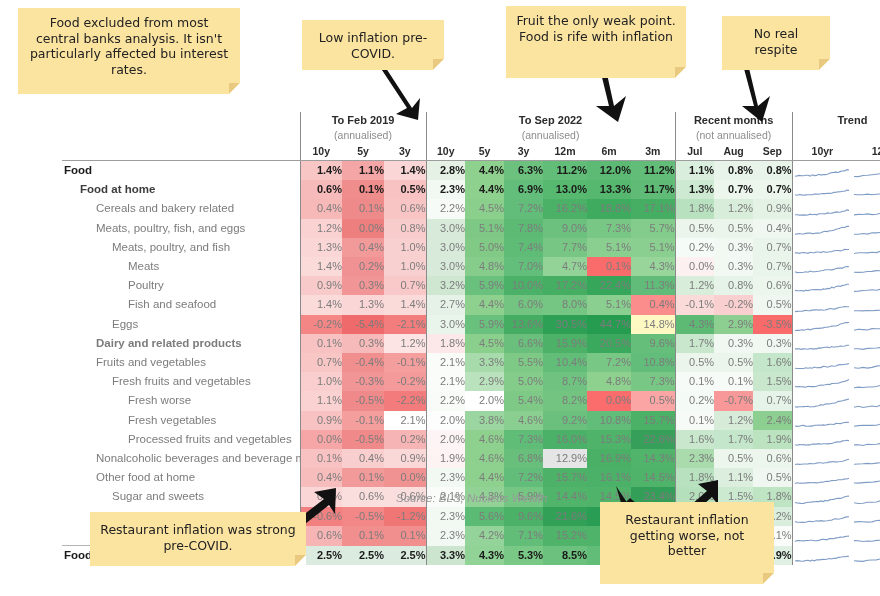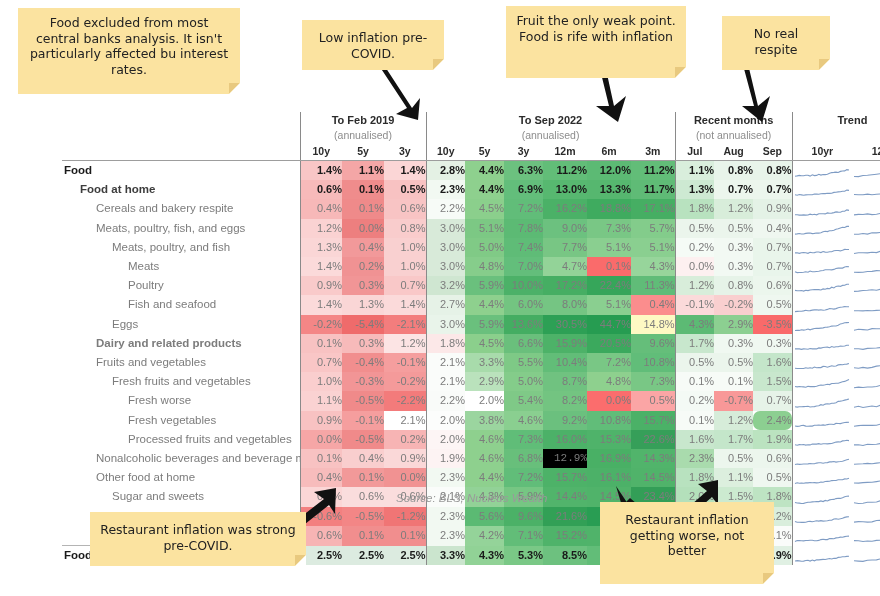--- a/index.html
+++ b/index.html
@@ -189,21 +189,21 @@
               <path d="M2.0 13.7 L4.2 14.2 L6.3 13.5 L8.5 13.9 L10.6 14.3 L12.8 13.9 L15.0 13.7 L17.1 13.8 L19.3 13.8 L21.4 13.0 L23.6 13.1 L25.8 13.3 L27.9 12.7 L30.1 12.6 L32.2 12.6 L34.4 12.2 L36.6 12.4 L38.7 12.3 L40.9 11.4 L43.0 11.2 L45.2 10.9 L47.4 10.8 L49.5 10.2 L51.7 10.3 L53.8 9.1 L56.0 9.4" fill="none" stroke="#7f9cc4" stroke-width="1.1"></path>
             </svg>
           </td>
           <td class="trend">
             <svg width="58" height="17" viewBox="0 0 58 17">
               <path d="M2.0 13.5 L6.5 13.8 L11.0 13.7 L15.5 13.1 L20.0 13.8 L24.5 13.2 L29.0 12.9 L33.5 12.0 L38.0 11.4 L42.5 11.4 L47.0 10.7 L51.5 9.3 L56.0 9.2" fill="none" stroke="#7f9cc4" stroke-width="1.1"></path>
             </svg>
           </td>
         </tr>
         <tr class="row">
-          <td class="lbl" style="padding-left: 34px;">Cereals and bakery respite</td>
+          <td class="lbl" style="padding-left: 34px;">Cereals and bakery related</td>
           <td class="val sep-l" style="background: rgb(247, 184, 184);">0.4%</td>
           <td class="val" style="background: rgb(239, 138, 138);">0.1%</td>
           <td class="val" style="background: rgb(248, 196, 196);">0.6%</td>
           <td class="val sep-l" style="background: rgb(247, 251, 247);">2.2%</td>
           <td class="val" style="background: rgb(139, 207, 140);">4.5%</td>
           <td class="val" style="background: rgb(97, 189, 121);">7.2%</td>
           <td class="val" style="background: rgb(75, 177, 103);">16.2%</td>
           <td class="val" style="background: rgb(63, 171, 95);">18.8%</td>
           <td class="val" style="background: rgb(70, 174, 99);">17.1%</td>
           <td class="val sep-l" style="background: rgb(184, 226, 191);">1.8%</td>
@@ -476,21 +476,21 @@
           <td class="val" style="background: rgb(245, 158, 158);">-0.1%</td>
           <td class="val" style="background: rgb(255, 255, 255);">2.1%</td>
           <td class="val sep-l" style="background: rgb(252, 253, 252);">2.0%</td>
           <td class="val" style="background: rgb(155, 213, 159);">3.8%</td>
           <td class="val" style="background: rgb(138, 207, 144);">4.6%</td>
           <td class="val" style="background: rgb(107, 192, 126);">9.2%</td>
           <td class="val" style="background: rgb(97, 189, 121);">10.8%</td>
           <td class="val" style="background: rgb(75, 177, 103);">15.7%</td>
           <td class="val sep-l" style="background: rgb(247, 251, 247);">0.1%</td>
           <td class="val" style="background: rgb(214, 236, 217);">1.2%</td>
-          <td class="val sep-r" style="background: rgb(140, 207, 145); border-radius: 7px;">2.4%</td>
+          <td class="val sep-r" style="background: rgb(140, 207, 145);">2.4%</td>
           <td class="trend">
             <svg width="58" height="17" viewBox="0 0 58 17">
               <path d="M2.0 14.0 L4.2 14.4 L6.3 14.3 L8.5 13.5 L10.6 13.4 L12.8 14.1 L15.0 14.2 L17.1 14.1 L19.3 14.1 L21.4 13.3 L23.6 13.3 L25.8 13.1 L27.9 13.3 L30.1 12.9 L32.2 13.3 L34.4 12.6 L36.6 12.3 L38.7 12.3 L40.9 12.5 L43.0 11.4 L45.2 11.5 L47.4 11.6 L49.5 11.0 L51.7 10.5 L53.8 10.4 L56.0 10.3" fill="none" stroke="#7f9cc4" stroke-width="1.1"></path>
             </svg>
           </td>
           <td class="trend">
             <svg width="58" height="17" viewBox="0 0 58 17">
               <path d="M2.0 14.2 L6.5 13.6 L11.0 13.3 L15.5 13.4 L20.0 13.4 L24.5 13.3 L29.0 11.9 L33.5 12.5 L38.0 11.8 L42.5 10.2 L47.0 9.6 L51.5 8.5 L56.0 8.3" fill="none" stroke="#7f9cc4" stroke-width="1.1"></path>
             </svg>
           </td>
@@ -521,21 +521,21 @@
           </td>
         </tr>
         <tr class="row">
           <td class="lbl" style="padding-left: 34px;">Nonalcoholic beverages and beverage materials</td>
           <td class="val sep-l" style="background: rgb(248, 194, 194);">0.1%</td>
           <td class="val" style="background: rgb(249, 206, 206);">0.4%</td>
           <td class="val" style="background: rgb(250, 216, 216);">0.9%</td>
           <td class="val sep-l" style="background: rgb(253, 243, 243);">1.9%</td>
           <td class="val" style="background: rgb(142, 208, 142);">4.6%</td>
           <td class="val" style="background: rgb(104, 191, 123);">6.8%</td>
-          <td class="val" style="background: #000000; font-family: Liberation Mono, monospace;">12.9%</td>
+          <td class="val" style="background: #e5e5e5;">12.9%</td>
           <td class="val" style="background: rgb(73, 176, 101);">16.9%</td>
           <td class="val" style="background: rgb(81, 180, 107);">14.3%</td>
           <td class="val sep-l" style="background: rgb(169, 219, 173);">2.3%</td>
           <td class="val" style="background: rgb(236, 246, 237);">0.5%</td>
           <td class="val sep-r" style="background: rgb(236, 246, 237);">0.6%</td>
           <td class="trend">
             <svg width="58" height="17" viewBox="0 0 58 17">
               <path d="M2.0 14.5 L4.2 14.0 L6.3 14.4 L8.5 14.2 L10.6 14.0 L12.8 14.0 L15.0 13.9 L17.1 13.5 L19.3 13.7 L21.4 13.8 L23.6 13.1 L25.8 12.7 L27.9 12.7 L30.1 13.3 L32.2 12.7 L34.4 12.6 L36.6 11.9 L38.7 11.9 L40.9 11.5 L43.0 12.1 L45.2 11.7 L47.4 11.5 L49.5 11.2 L51.7 10.4 L53.8 9.8 L56.0 9.3" fill="none" stroke="#7f9cc4" stroke-width="1.1"></path>
             </svg>
           </td>

